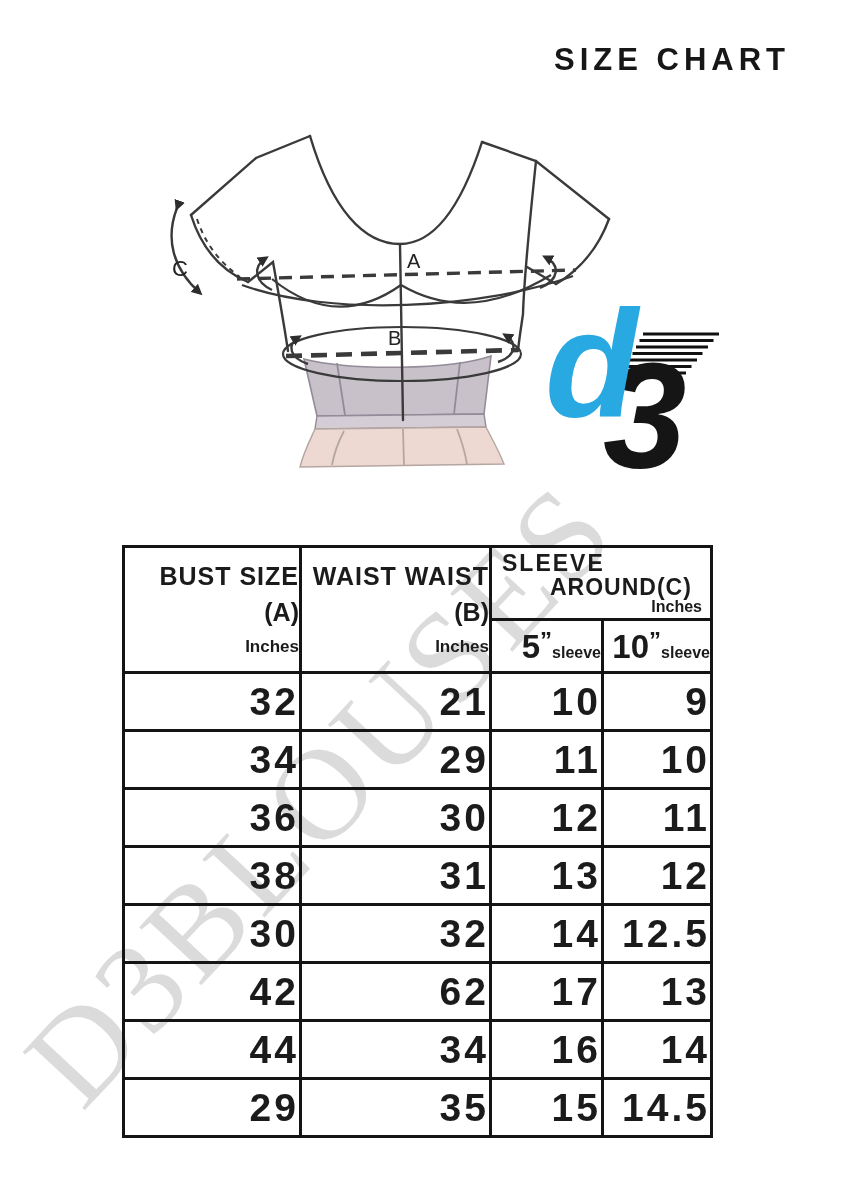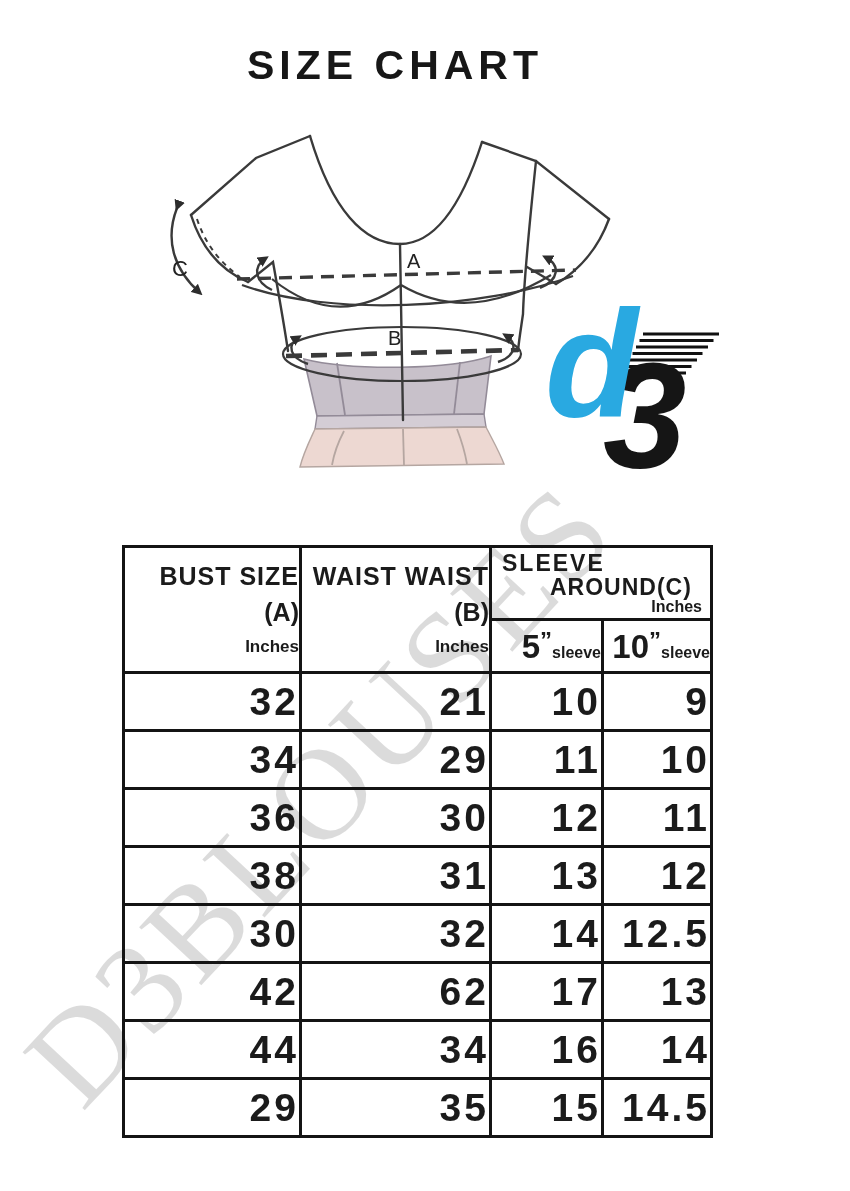--- a/index.html
+++ b/index.html
@@ -1,22 +1,22 @@
 <!DOCTYPE html>
 <html><head>
 <meta charset="utf-8">
 <style>
   html,body{margin:0;padding:0;}
   body{
     width:850px;height:1191px;position:relative;background:#ffffff;
     font-family:"Liberation Sans",sans-serif;overflow:hidden;color:#1b1b1b;
   }
   .title{
-    position:absolute;top:42px;left:0;width:790px;text-align:center;
-    font-size:41px;font-weight:bold;letter-spacing:5px;color:#171717;z-index:3;
+    position:absolute;top:42px;left:0;width:790px;text-align:right;
+    font-size:31px;font-weight:bold;letter-spacing:5px;color:#171717;z-index:3;
   }
   .watermark{
     position:absolute;left:50px;top:1008px;transform:rotate(-47deg);
     transform-origin:0 50%;font-family:"Liberation Serif",serif;
     font-size:130px;letter-spacing:6px;color:rgba(0,0,0,0.14);
     white-space:nowrap;z-index:1;
   }
   svg.figure{position:absolute;left:120px;top:118px;z-index:2;}
   svg.logo{position:absolute;left:545px;top:296px;z-index:2;}
   svg text{font-family:"Liberation Sans",sans-serif;}

